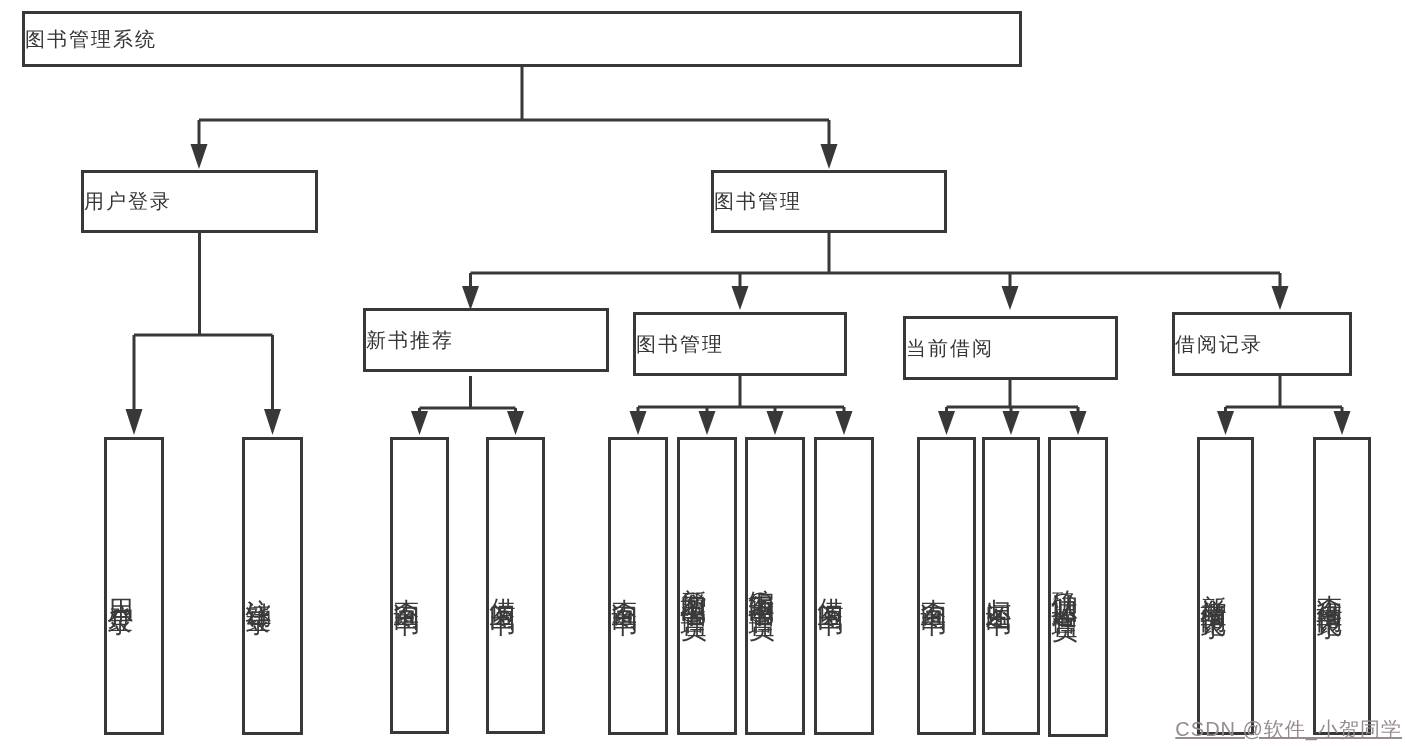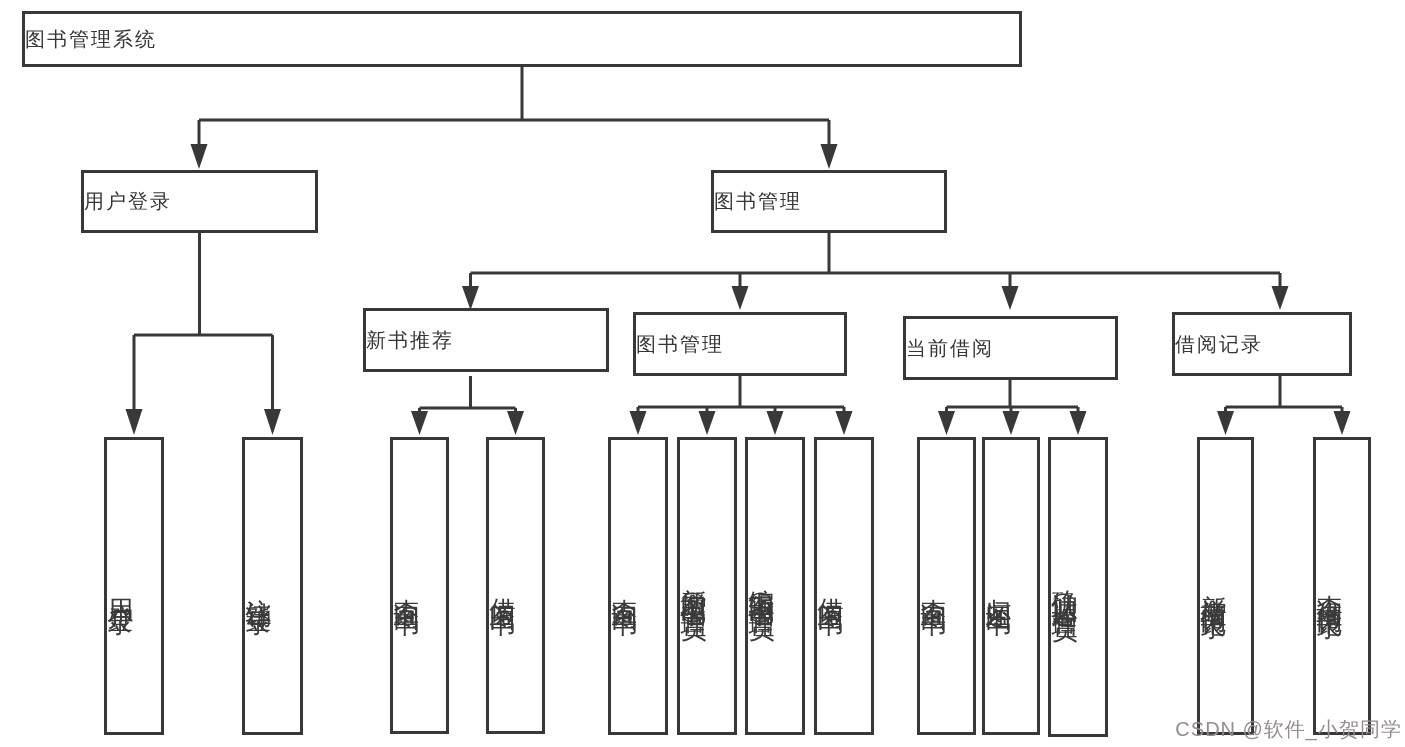--- a/index.html
+++ b/index.html
@@ -141,14 +141,14 @@
     <span class="lbl">确认归还（管理员）</span>
   </div>
 
   <div class="node leaf" style="left:1197px;top:437px;width:57px;height:298px">
     <span class="lbl">新增借阅记录</span>
   </div>
   <div class="node leaf" style="left:1313px;top:437px;width:58px;height:298px">
     <span class="lbl">查询借阅记录</span>
   </div>
 
-  <div id="watermark" style="color: rgb(150, 139, 141);">CSDN @软件_小贺同学</div>
+  <div id="watermark" style="color: rgb(150, 139, 141); text-decoration: underline;">CSDN @软件_小贺同学</div>
 </div>
 
 </body></html>

